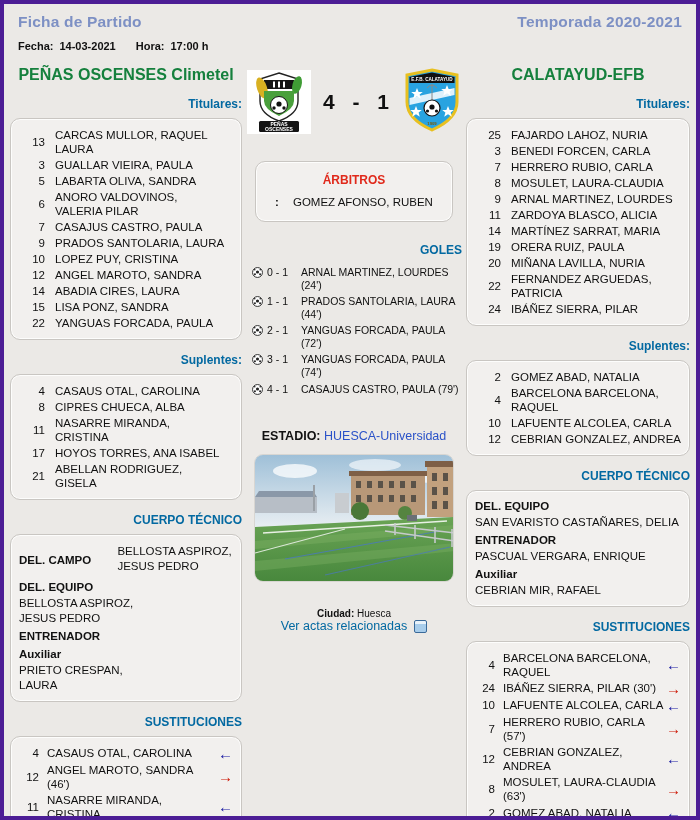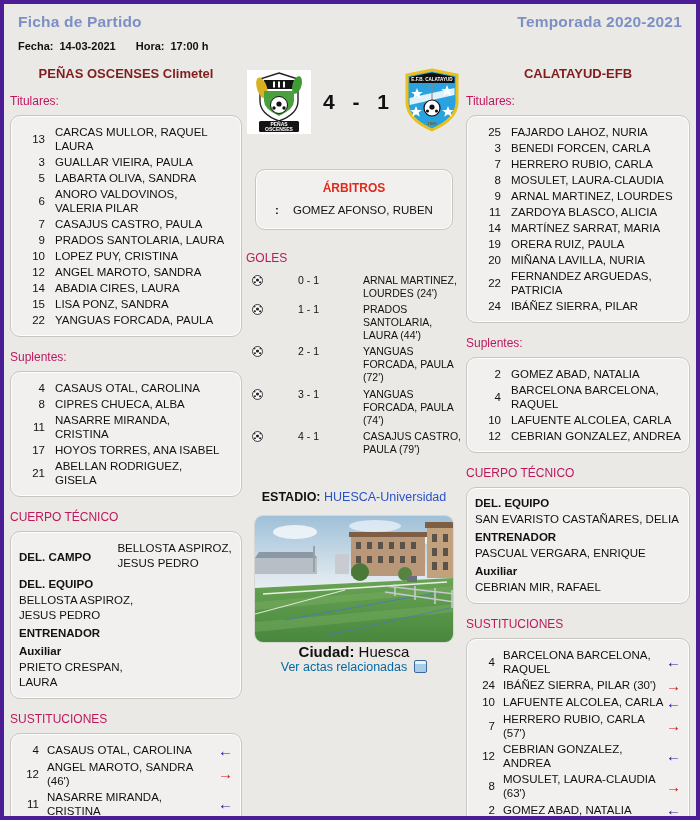--- a/index.html
+++ b/index.html
@@ -19,22 +19,22 @@
   .meta-right { display:flex; gap:16px; align-items:baseline; }
   .competition { color:#e0291b; font-weight:bold; font-size:11px; }
   .round { color:#cc3d1e; font-weight:bold; font-size:11px; }
 
   
   .columns { display:flex; gap:4px; padding:0 6px; align-items:flex-start; }
   .col-left  { width:232px; flex:none; }
   .col-mid   { width:216px; flex:none; text-align:center; }
   .col-right { flex:1; }
 
-  .team-name { text-align:center; font-weight:bold; font-size:13px; color:#7f1d1d; margin-top:12px; }
-  .sec-title { text-align:left; font-weight:normal; font-size:12px; color:#be185d; margin:13px 0 7px; }
+  .team-name { text-align:center; font-weight:bold; font-size:16px; color:#15803d; margin-top:12px; }
+  .sec-title { text-align:right; font-weight:bold; font-size:12px; color:#0369a1; margin:13px 0 7px; }
   .box {
     background:#f2f0ee; border:1px solid #c9c6c2; border-radius:10px;
     padding:8px 8px; box-shadow:0 0 0 1px #fdfdfc inset;
   }
   
   .prow { display:flex; align-items:center; font-size:11.5px; color:#111; padding:1px 0; line-height:1.22; }
   .prow .num { width:26px; text-align:right; flex:none; }
   .prow .pname { margin-left:10px; max-width:170px; }
 
   
@@ -51,35 +51,35 @@
   .staff-grid { display:flex; margin-bottom:6px; }
   .staff-grid .staff-label { width:46%; font-weight:bold; align-self:center; }
   .staff-grid .staff-value { width:54%; }
   .staff-label { font-weight:bold; margin-top:3px; }
   .staff-value { margin-top:1px; }
 
   
   .logos { display:flex; align-items:center; justify-content:center; gap:10px; margin-top:14px; }
   .logo-home { width:64px; height:64px; background:#fff; display:flex; align-items:center; justify-content:center; }
   .score { font-size:21px; font-weight:bold; color:#111; white-space:nowrap; letter-spacing:2px; word-spacing:8px; padding:0 2px; }
-  .ref-box { width:198px; margin:33px auto 0; background:#f2f0ee; border:1px solid #c9c6c2; border-radius:10px; padding:11px 6px 13px; box-shadow:0 0 0 1px #fdfdfc inset; }
+  .ref-box { width:198px; margin:25px auto 0; background:#f2f0ee; border:1px solid #c9c6c2; border-radius:10px; padding:11px 6px 13px; box-shadow:0 0 0 1px #fdfdfc inset; }
   .ref-title { color:#e0291b; font-weight:bold; font-size:12px; }
   .ref-line { margin-top:9px; font-size:11.5px; color:#111; display:flex; justify-content:center; }
   .ref-colon { font-weight:bold; margin-right:14px; }
   .goals-title { margin-top:21px; }
-  .goal-row { display:flex; align-items:flex-start; text-align:left; font-size:10.5px; color:#111; padding:1.5px 0 1.5px 6px; line-height:1.25;gap:31px; }
+  .goal-row { display:flex; align-items:flex-start; text-align:left; font-size:10.5px; color:#111; padding:1.5px 0 1.5px 6px; line-height:1.25; }
   .goal-ball { flex:none; width:11px; height:11px; margin-top:1px; }
   .goal-score { flex:none; width:28px; margin-left:4px; white-space:nowrap; }
   .goal-name { margin-left:6px; max-width:162px; }
   .stadium-line { margin-top:32px; font-size:12.5px; color:#111; }
   .stadium-label { font-weight:bold; }
   .stadium-value { color:#2a52c8; }
   .photo { width:200px; height:128px; margin:11px auto 0; border-radius:9px; overflow:hidden; border:1px solid #d8d6d2; }
   .photo svg { display:block; }
-  .city-line { margin-top:0; font-size:15px; color:#111; }
+  .city-line { margin-top:26px; font-size:10px; color:#111; }
   .city-label { font-weight:bold; }
   .link-line { font-size:12.5px; color:#0369a1; display:flex; justify-content:center; align-items:center; gap:7px; cursor:pointer;text-align:right; }
   .doc-icon { display:inline-block; width:13px; height:13px; border:1px solid #3a6a9a; background:linear-gradient(180deg,#e8f2fa 0 30%,#a8cdeb 30% 100%); border-radius:2px; }
 </style>
 </head>
 <body>
 
 <div id="page">
 
   <div class="top-bar">

